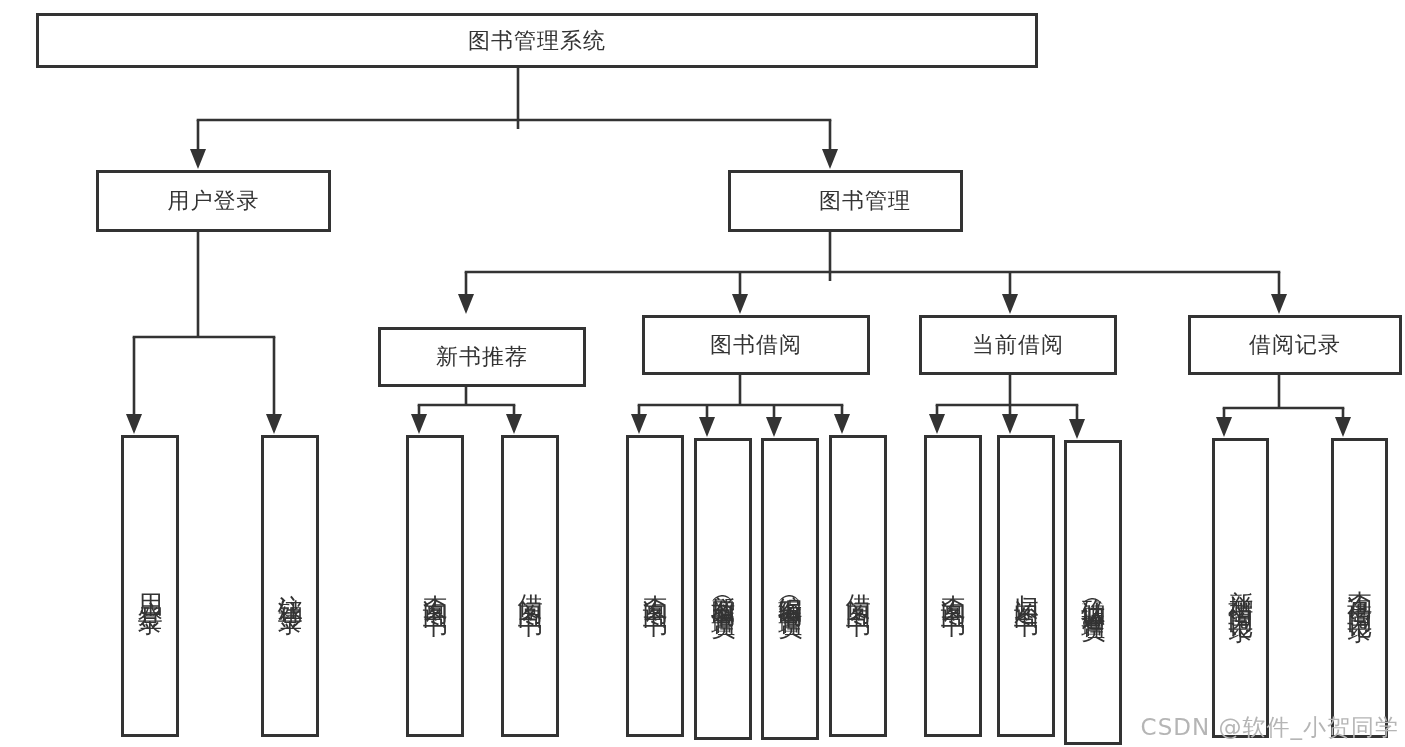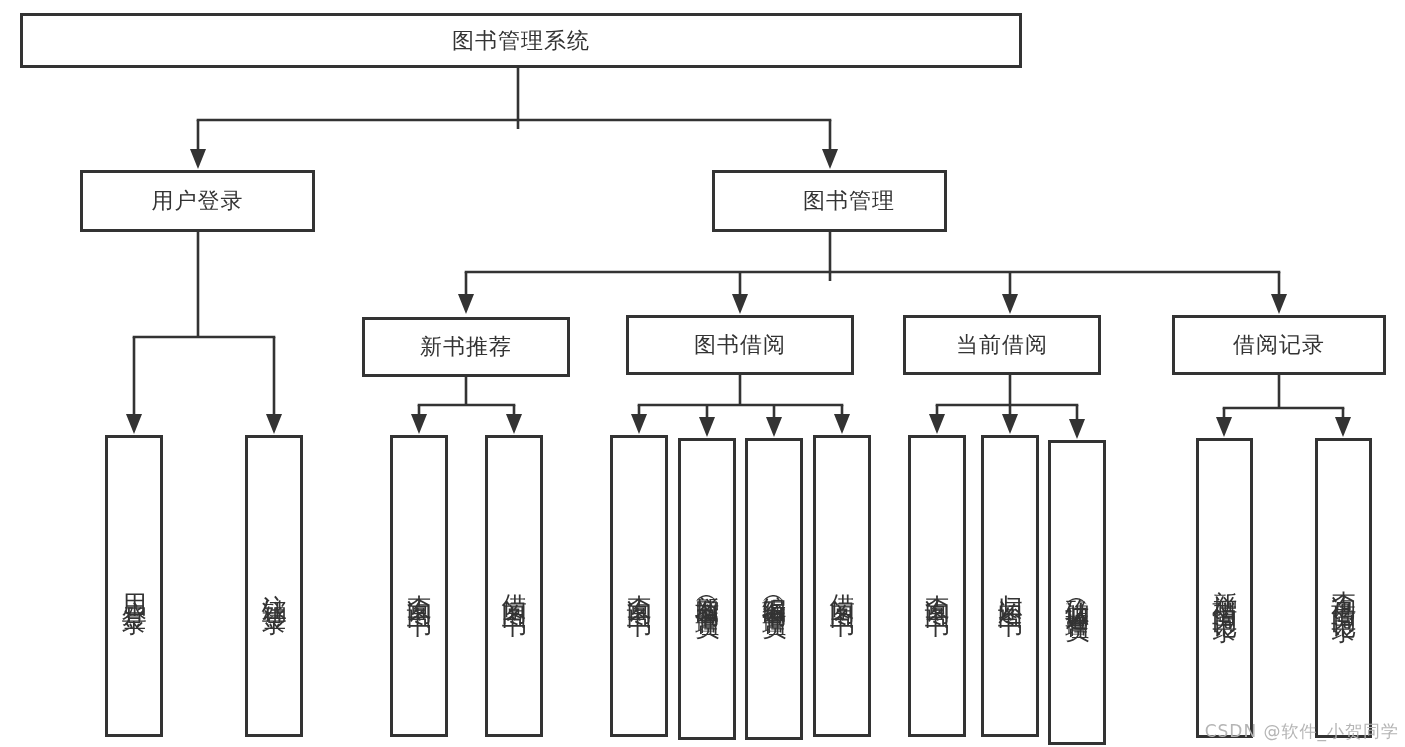--- a/index.html
+++ b/index.html
@@ -21,35 +21,36 @@
     pointer-events:none;
   }
   .box{
     position:absolute;
     box-sizing:border-box;
     border:3px solid var(--line);
     background:#fff;
     color:var(--text);
     display:flex;align-items:center;justify-content:center;
     text-align:left;
+    margin-left:16px;
   }
   .box.h{font-size:22px;letter-spacing:1px;white-space:nowrap;}
   .box.v span{
     writing-mode:vertical-rl;
     text-orientation:mixed;
     font-size:25px;
     letter-spacing:6px;
     line-height:1.1;
     display:block;
   }
   .box.v.tight span{letter-spacing:3px;font-size:24px;}
   .watermark{
     position:absolute;
     right:6px;bottom:4px;
-    font-size:17px;
+    font-size:23px;
     color:var(--wm);
     letter-spacing:1px;
     white-space:nowrap;
     z-index:5;
   }
 </style>
 </head>
 <body>
 
 <div class="canvas">
@@ -107,21 +108,21 @@
       <polygon points="1216,417 1232,417 1224,437" fill="#333333"></polygon>
       <line x1="1343" y1="408" x2="1343" y2="422" stroke="#333333" stroke-width="2.6"></line>
       <polygon points="1335,417 1351,417 1343,437" fill="#333333"></polygon>
     </svg>
 
   <div class="box h" style="left:20px;top:13px;width:1002px;height:55px;">图书管理系统</div>
 
   <div class="box h" style="left:80px;top:170px;width:235px;height:62px;">用户登录</div>
   <div class="box h" style="left:712px;top:170px;width:235px;height:62px;padding-left:39px;">图书管理</div>
 
-  <div class="box h" style="left:362px;top:317px;width:208px;height:60px;">新书推荐</div>
+  <div class="box h" style="left:362px;top:327px;width:208px;height:60px;">新书推荐</div>
   <div class="box h" style="left:626px;top:315px;width:228px;height:60px;">图书借阅</div>
   <div class="box h" style="left:903px;top:315px;width:198px;height:60px;">当前借阅</div>
   <div class="box h" style="left:1172px;top:315px;width:214px;height:60px;">借阅记录</div>
 
   <div class="box v" style="left:105px;top:435px;width:58px;height:302px;">
     <span>用户登录</span>
   </div>
   <div class="box v" style="left:245px;top:435px;width:58px;height:302px;">
     <span>注销登录</span>
   </div>

